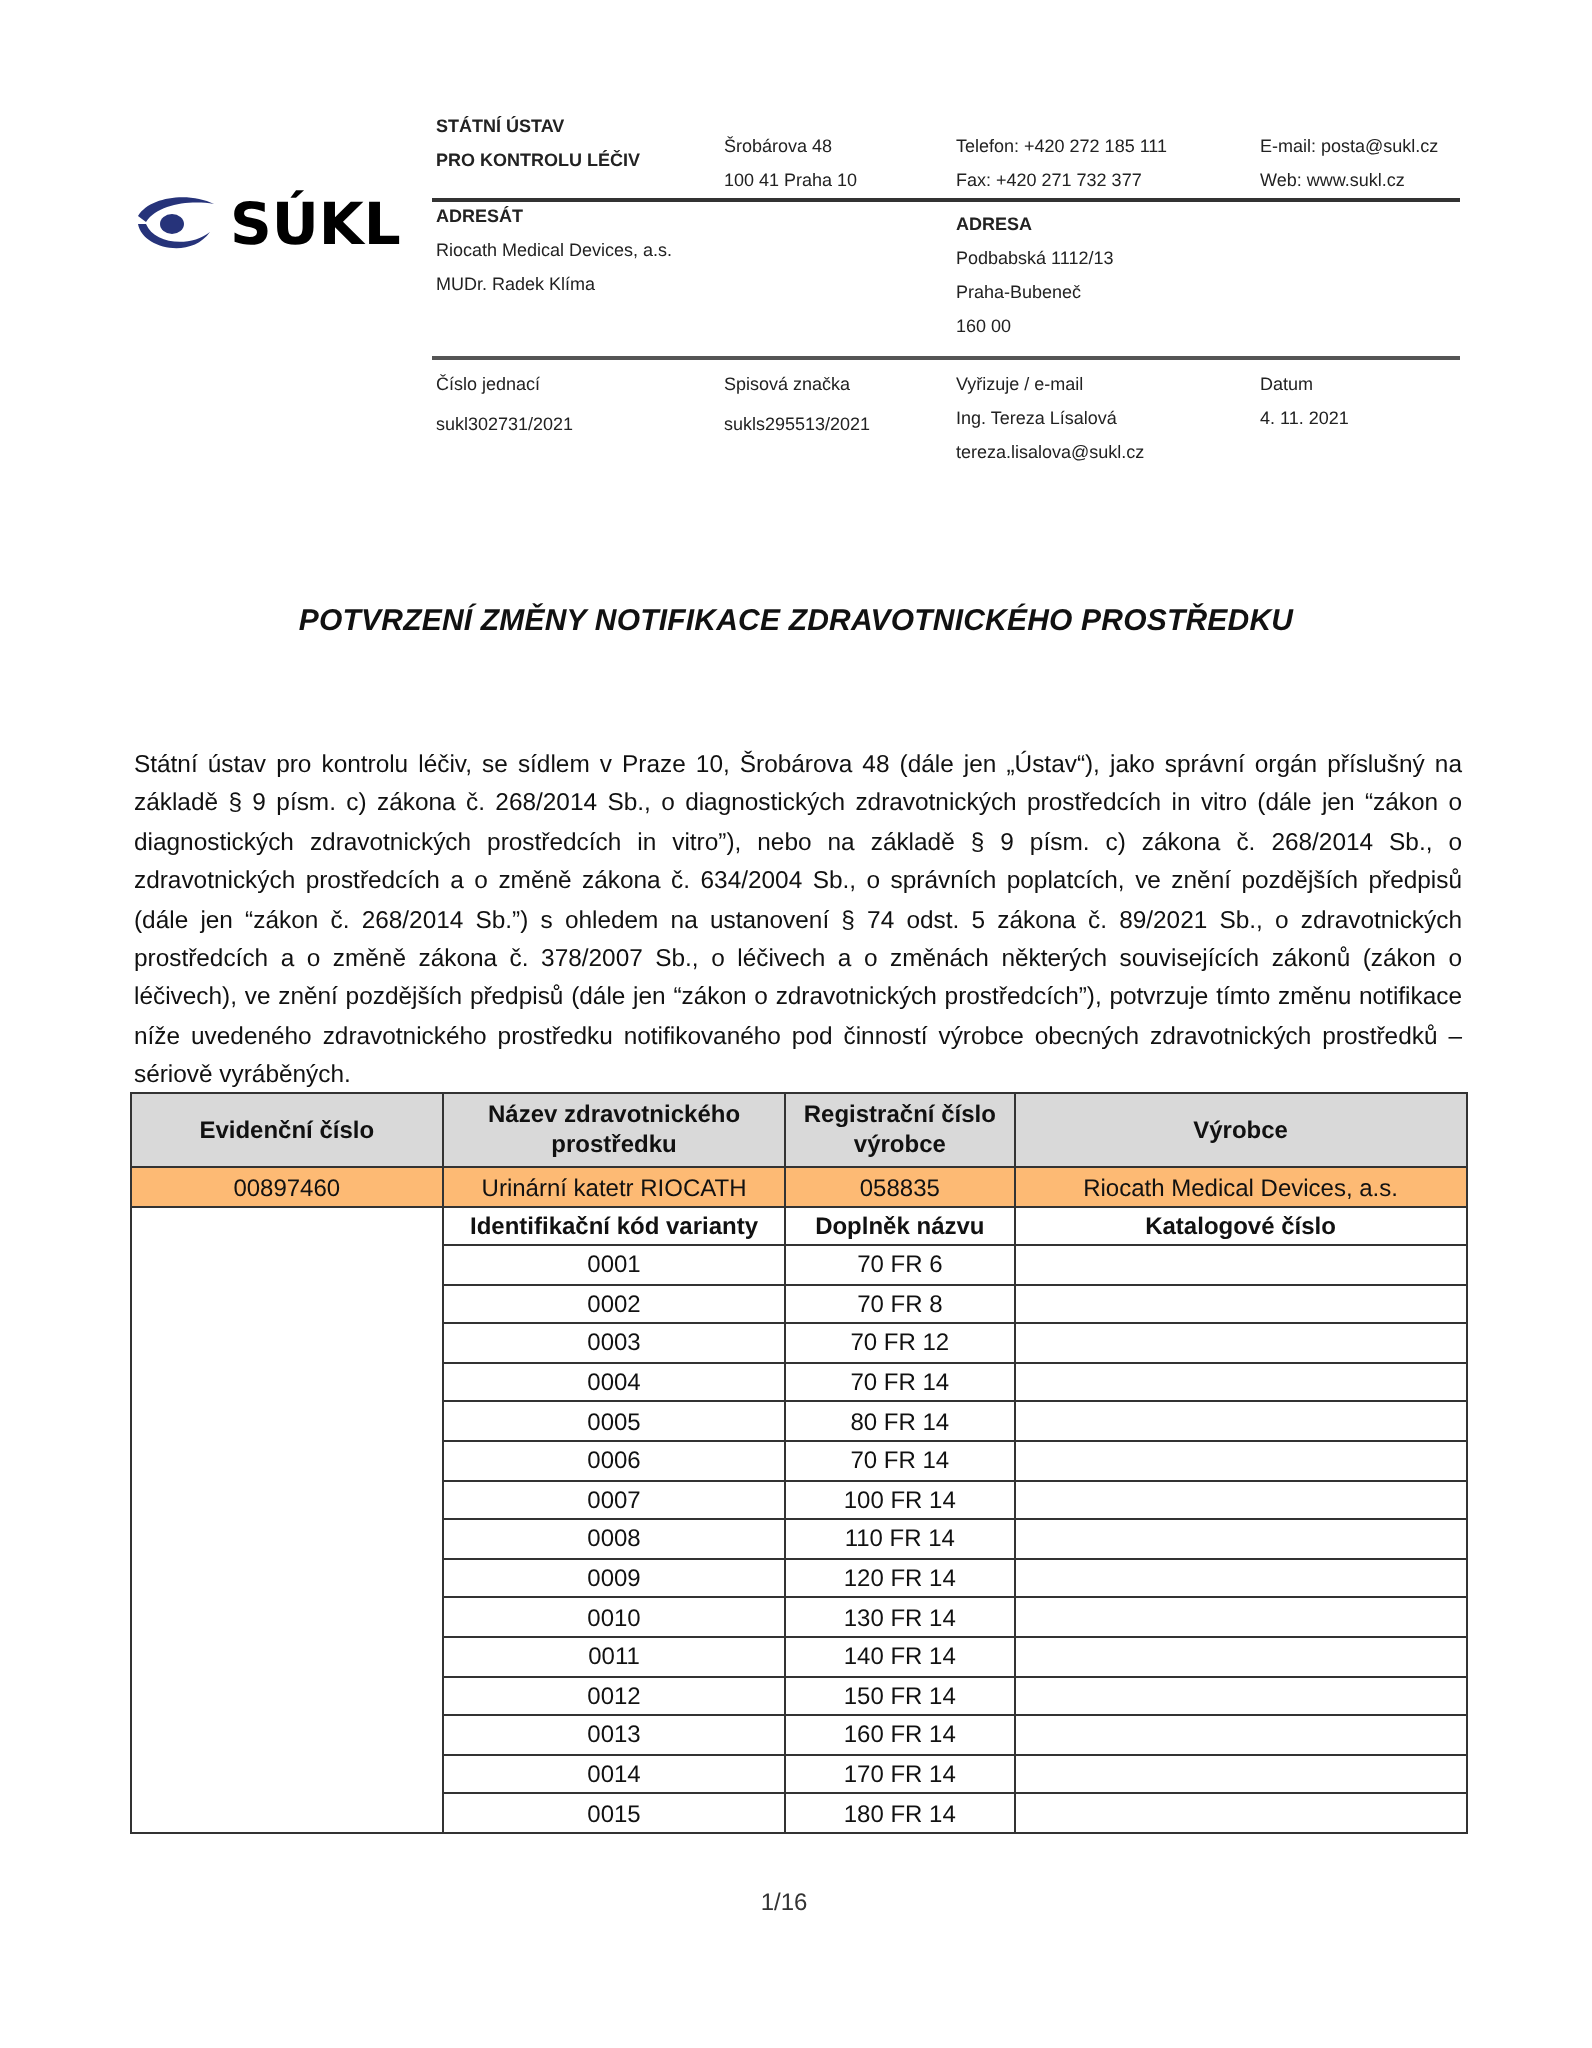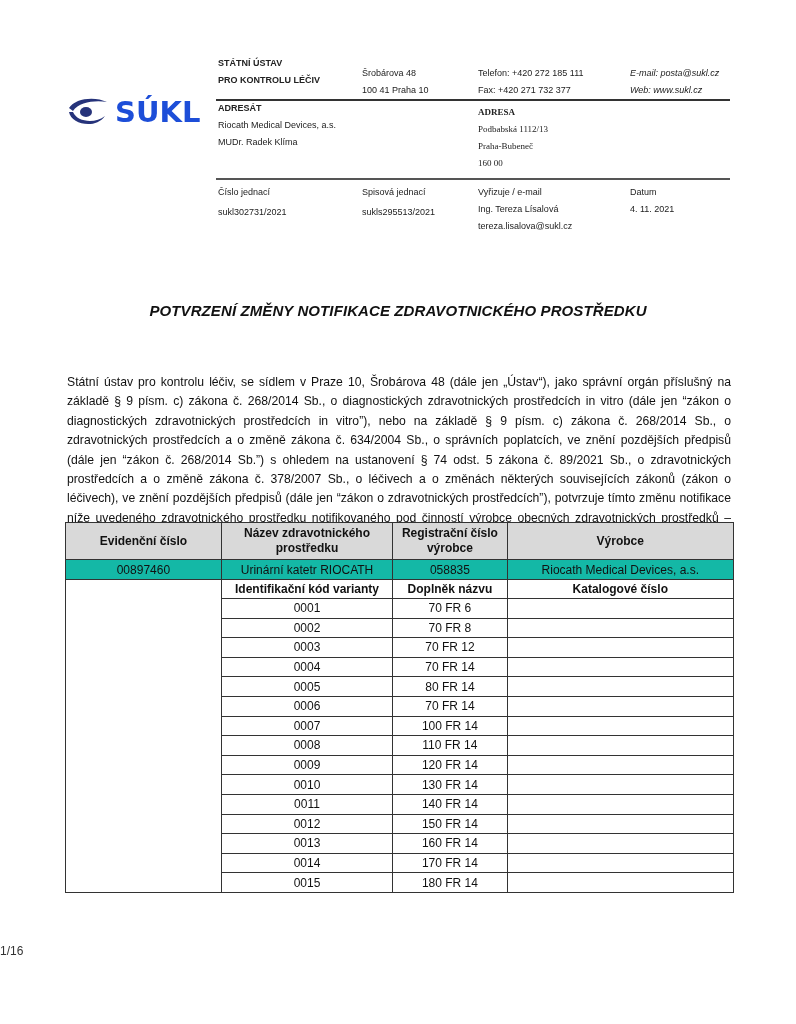--- a/index.html
+++ b/index.html
@@ -3,31 +3,31 @@
   <meta charset="utf-8">
   <style>
     html, body { margin: 0; padding: 0; background: #ffffff; }
     body { width: 796px; height: 1024px; position: relative; overflow: hidden;
            font-family: "Liberation Sans", sans-serif; color: #1a1a1a; }
     .abs { position: absolute; }
     .hdr { font-size: 9px; line-height: 17px; color: #222; }
     .hdr b { font-weight: bold; }
     .rule { position: absolute; height: 2px; background: #333; }
     .logo { left: 65px; top: 92px; width: 140px; height: 40px; display: flex; align-items: center; }
-    .logo-text { font-family: "DejaVu Sans", sans-serif; font-weight: bold; font-size: 29px; color: #1d4ed8; letter-spacing: 0px; margin-left: 6px; }
+    .logo-text { font-family: "DejaVu Sans", sans-serif; font-weight: bold; font-size: 29px; color: #000000; letter-spacing: 0px; margin-left: 6px; }
     .title { left: 0; width: 796px; top: 302px; text-align: center; font-weight: bold; font-size: 15px; color: #111; letter-spacing: 0.1px; font-style: italic; }
     .para { left: 67px; top: 373px; width: 664px; font-size: 12.2px; line-height: 19.4px; text-align: justify; color: #111; }
-    table.main { position: absolute; left: 65px; top: 522px; width: 669px; border-collapse: collapse; font-size: 12px; }
+    table.main { position: absolute; left: 65px; top: 546px; width: 669px; border-collapse: collapse; font-size: 12px; }
     table.main td { border: 1.5px solid #333; text-align: center; padding: 0; color: #111; }
     table.main tr.head td { background: #d9d9d9; font-weight: bold; height: 36px; line-height: 15px; }
-    table.main tr.first td { background: #14b8a6; height: 19px; }
+    table.main tr.first td { background: #fdba74; height: 19px; }
     table.main tr.subhead td.sub { font-weight: bold; height: 18px; text-align: center; }
     table.main tr.var td { height: 18.6px; }
     table.main td.blank { border-top: 1.5px solid #333; background: #fff; }
-    .pagenum { left: 0; width: 784px; top: 944px; text-align: left; font-size: 12px; color: #333; }
+    .pagenum { left: 0; width: 784px; top: 944px; text-align: center; font-size: 12px; color: #333; }
   </style>
 </head>
 <body>
 
 <div class="abs logo">
   <svg width="44" height="36" viewBox="0 0 44 36">
     <path d="M4 14 C10 4, 30 2, 42 8 C30 6, 14 8, 8 17 Z" fill="#26337a"></path>
     <path d="M4 18 C6 30, 30 36, 40 22 C30 30, 12 28, 8 18 Z" fill="#26337a"></path>
     <ellipse cx="21" cy="18" rx="6" ry="5" fill="#26337a"></ellipse>
   </svg>
@@ -39,47 +39,47 @@
   <div><b>PRO KONTROLU LÉČIV</b></div>
 </div>
 <div class="abs hdr" style="left:362px; top:65px;">
   <div>Šrobárova 48</div>
   <div>100 41 Praha 10</div>
 </div>
 <div class="abs hdr" style="left:478px; top:65px;">
   <div>Telefon: +420 272 185 111</div>
   <div>Fax: +420 271 732 377</div>
 </div>
-<div class="abs hdr" style="left:630px; top:65px;font-style:italic;">
+<div class="abs hdr" style="left:630px; top:65px;">
   <div>E-mail: posta@sukl.cz</div>
   <div>Web: www.sukl.cz</div>
 </div>
 
 <div class="rule" style="left:216px; top:99px; width:514px;"></div>
 
 <div class="abs hdr" style="left:218px; top:100px;">
   <div><b>ADRESÁT</b></div>
   <div>Riocath Medical Devices, a.s.</div>
   <div>MUDr. Radek Klíma</div>
 </div>
-<div class="abs hdr" style="left:478px; top:104px;font-family:Liberation Serif, serif;">
+<div class="abs hdr" style="left:478px; top:104px;">
   <div><b>ADRESA</b></div>
   <div>Podbabská 1112/13</div>
   <div>Praha-Bubeneč</div>
   <div>160 00</div>
 </div>
 
 <div class="rule" style="left:216px; top:178px; width:514px; height:1.5px; background:#555;"></div>
 
 <div class="abs hdr" style="left:218px; top:184px;">
   <div>Číslo jednací</div>
   <div style="margin-top:3px;text-align:right;">sukl302731/2021</div>
 </div>
 <div class="abs hdr" style="left:362px; top:184px;">
-  <div>Spisová jednací</div>
+  <div>Spisová značka</div>
   <div style="margin-top:3px;">sukls295513/2021</div>
 </div>
 <div class="abs hdr" style="left:478px; top:184px;">
   <div>Vyřizuje / e-mail</div>
   <div>Ing. Tereza Lísalová</div>
   <div>tereza.lisalova@sukl.cz</div>
 </div>
 <div class="abs hdr" style="left:630px; top:184px;">
   <div>Datum</div>
   <div>4. 11. 2021</div>

